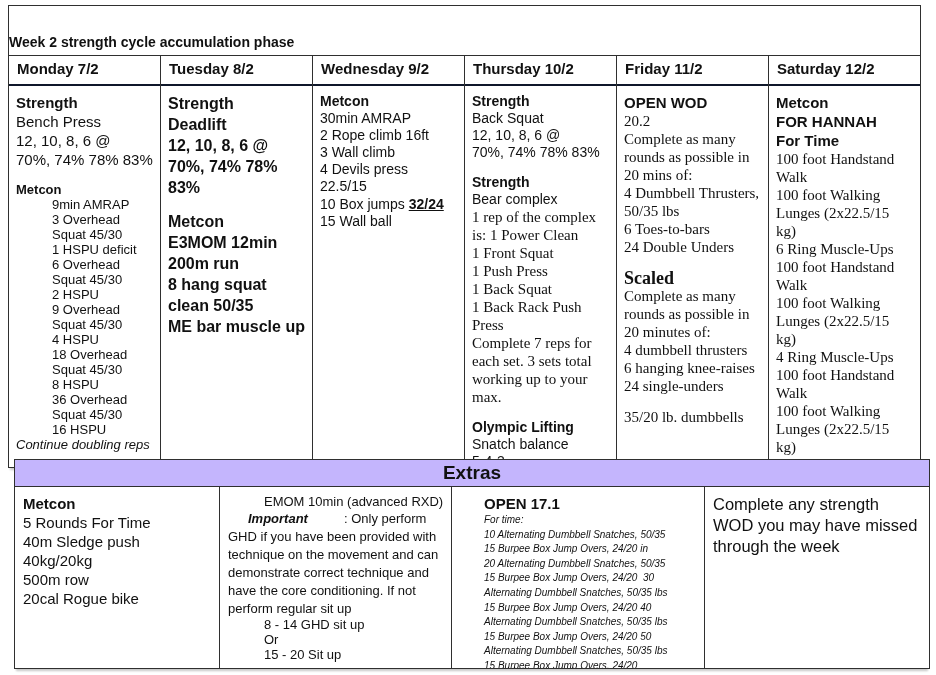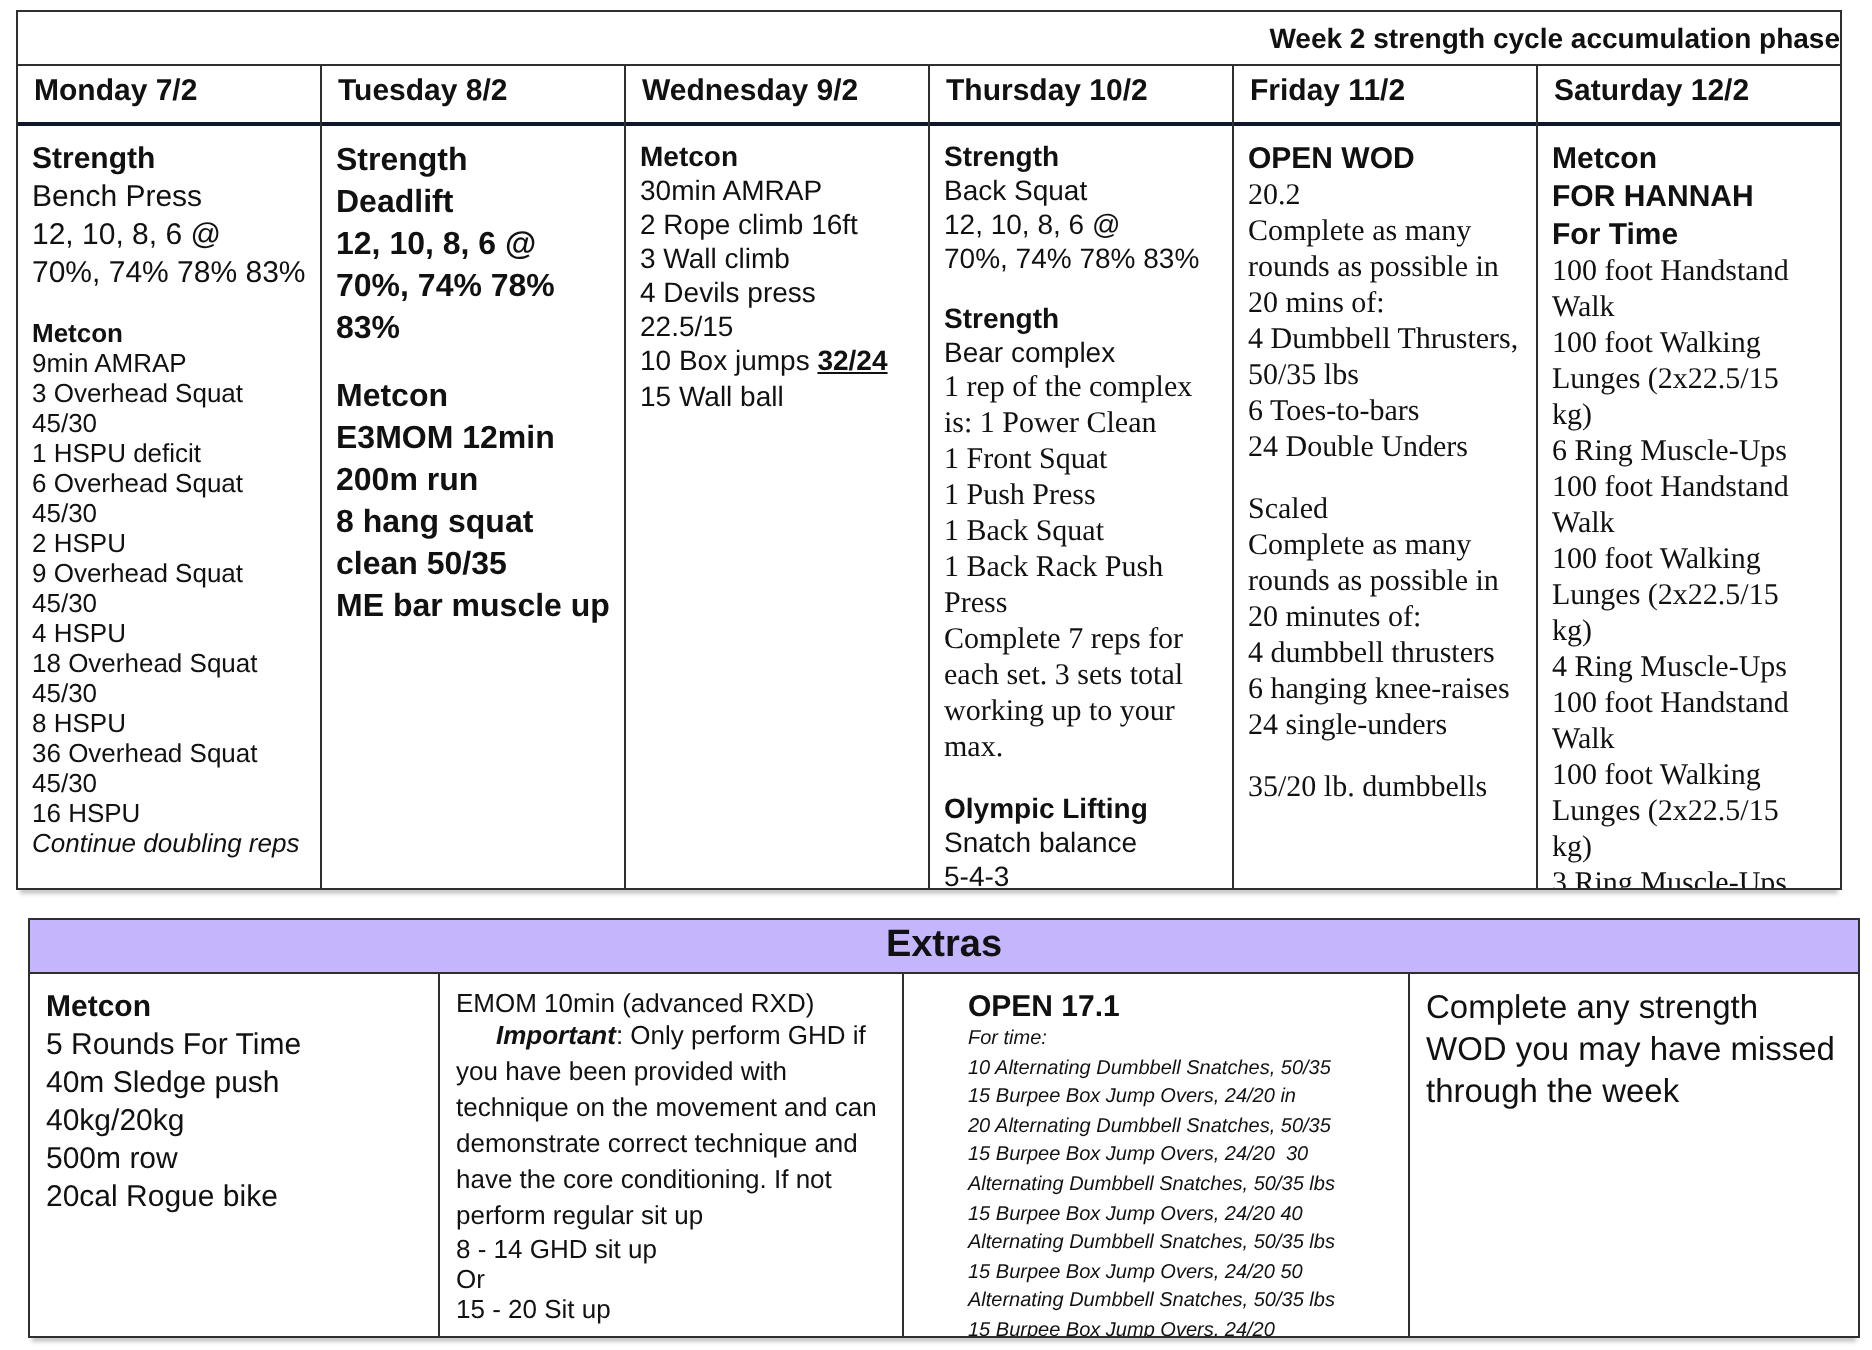--- a/index.html
+++ b/index.html
@@ -11,23 +11,24 @@
     overflow:hidden;
   }
   
   .main-table{
     position:absolute;left:8px;top:5px;width:911px;
     border:1px solid #2f2f2f;
     background:#fff;
     box-shadow:0 4px 2px -2px rgba(0,0,0,0.22);
   }
   .title-row{
-    height:26px;line-height:26px;text-align:right;
+    height:26px;line-height:26px;text-align:left;
     font-weight:bold;font-size:14px;
     border-bottom:1px solid #2f2f2f;
+    margin-top:23px;
   }
   .day-grid{display:flex;}
   .day-col{flex:1 1 0;border-right:1px solid #2f2f2f;min-width:0;}
   .day-col:last-child{border-right:none;}
   .day-header{
     height:21px;padding:4px 8px 3px 8px;
     font-weight:bold;font-size:15px;
     border-bottom:2px solid #0f172a;
     white-space:nowrap;overflow:hidden;
   }
@@ -50,30 +51,30 @@
   .ex-c1{width:189px;flex:none;}
   .ex-c2{width:216px;flex:none;}
   .ex-c3{width:213px;flex:none;margin-left:24px;}
   .ex-c4{flex:1 1 auto;}
   
   .line{white-space:pre-wrap;}
   .line.gap{height:13px;}
   .s-b15{font-weight:bold;font-size:15px;line-height:19px;}
   .s-n15{font-size:15px;line-height:19px;}
   .s-b13{font-weight:bold;font-size:13px;line-height:15px;}
-  .s-n13{font-size:13px;line-height:15px;}
+  .s-n13{font-size:13px;line-height:15px;margin-left:36px;}
   .s-i13{font-style:italic;font-size:13px;line-height:15px;}
   .s-bi13{font-weight:bold;font-style:italic;font-size:13px;line-height:15px;margin-left:20px;}
   .s-b16{font-weight:bold;font-size:16px;line-height:21px;}
   .s-n16{font-size:16px;line-height:21px;font-weight:bold;}
   .s-b14{font-weight:bold;font-size:14px;line-height:17px;}
   .s-n14{font-size:14px;line-height:17px;}
   .s-bu14{font-weight:bold;font-size:14px;line-height:17px;text-decoration:underline;}
   .s-sr15{font-family:"Liberation Serif",serif;font-size:15px;line-height:18px;}
-  .s-srb15{font-family:"Liberation Serif",serif;font-weight:normal;font-size:15px;line-height:18px;}
+  .s-srb15{font-family:"Liberation Serif",serif;font-weight:bold;font-size:18px;line-height:18px;}
   .s-n12{font-size:10px;line-height:14.6px;font-style:italic;}
   .s-n17{font-size:16.5px;line-height:21px;}
 </style>
 </head>
 <body>
 
 <div class="main-table">
   <div class="title-row">Week 2 strength cycle accumulation phase</div>
   <div class="day-grid">
     <div class="day-col">

